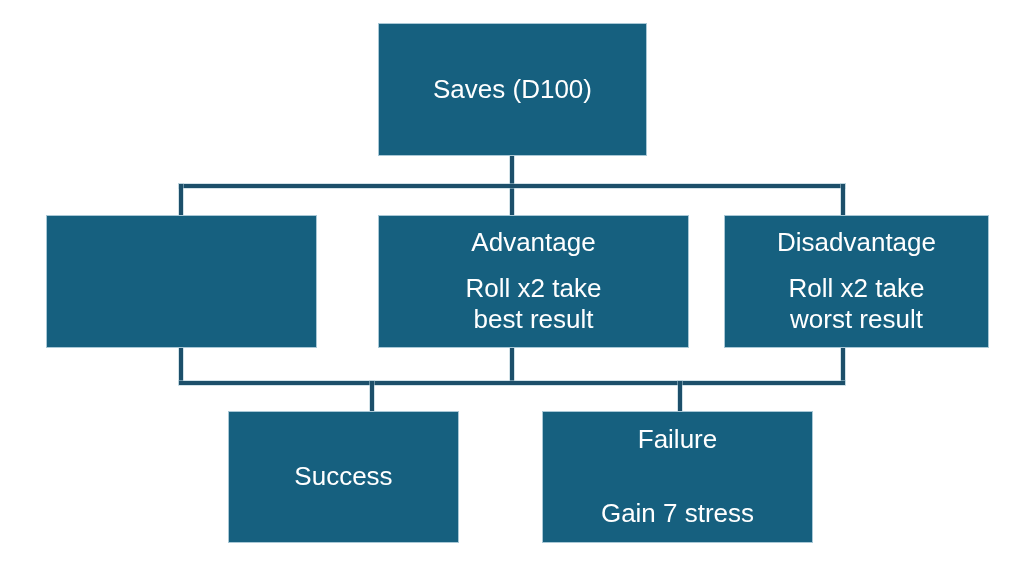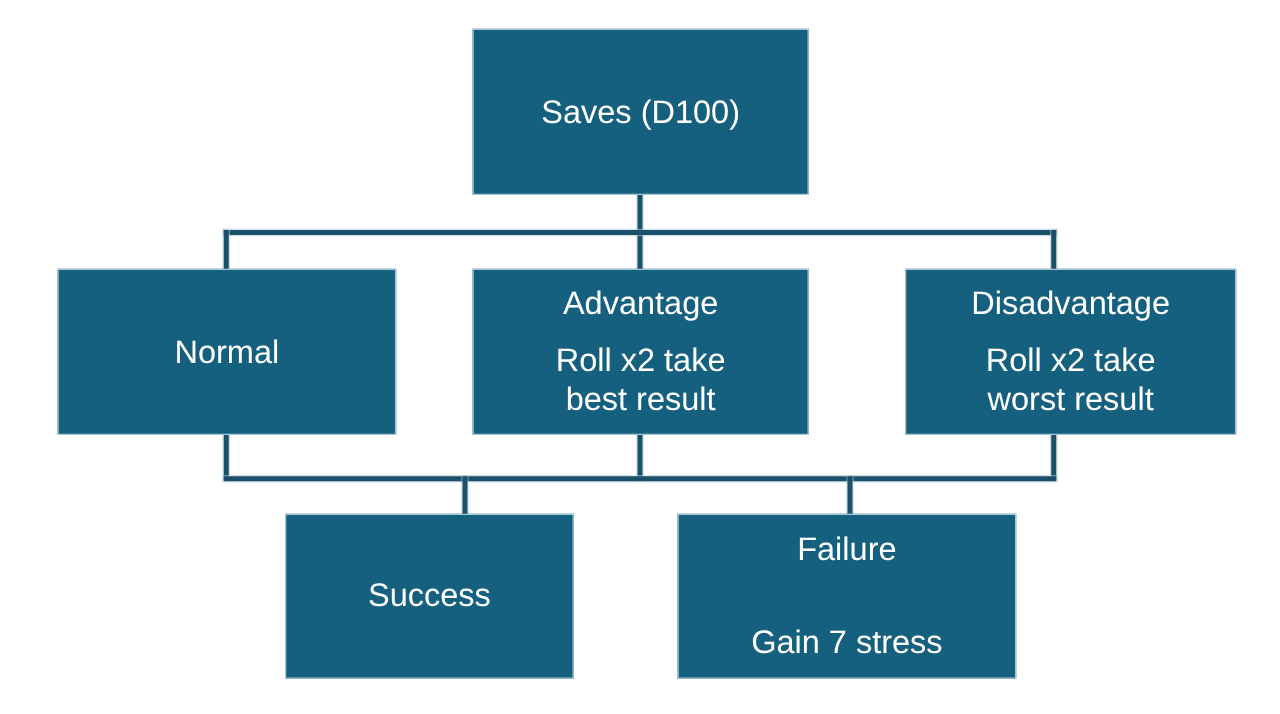--- a/index.html
+++ b/index.html
@@ -34,21 +34,21 @@
     white-space: pre-line;
   }
   .node-sub {
     white-space: pre-line;
     margin-top: 14px;
   }
   .node-sub:empty { display: none; }
 
   .node-saves        { left: 378px; top: 23px;  width: 269px; height: 133px; }
   .node-normal       { left: 46px;  top: 215px; width: 271px; height: 133px; }
-  .node-advantage    { left: 378px; top: 215px; width: 269px; height: 133px; }
+  .node-advantage    { left: 378px; top: 215px; width: 311px; height: 133px; }
   .node-disadvantage { left: 708px; top: 215px; width: 265px; height: 133px; margin-left: 16px; }
   .node-success      { left: 228px; top: 411px; width: 231px; height: 132px; }
   .node-failure      { left: 542px; top: 411px; width: 271px; height: 132px; gap: 28px; }
 
   
   .conn {
     position: absolute;
     background: #1C4F6A;
     box-shadow: 0 0 0 1px rgba(173, 202, 214, 0.55);
   }
@@ -83,21 +83,20 @@
   <div class="conn h c-h-lower"></div>
   <div class="conn v c-success-drop"></div>
   <div class="conn v c-failure-drop"></div>
 
   <div class="node node-saves">
     <div class="node-title">Saves (D100)</div>
 
   </div>
 
   <div class="node node-normal">
-    <div class="node-title">Normal</div>
   </div>
 
   <div class="node node-advantage">
     <div class="node-title">Advantage</div>
     <div class="node-sub">Roll x2 take
 best result</div>
   </div>
 
   <div class="node node-disadvantage">
     <div class="node-title">Disadvantage</div>

